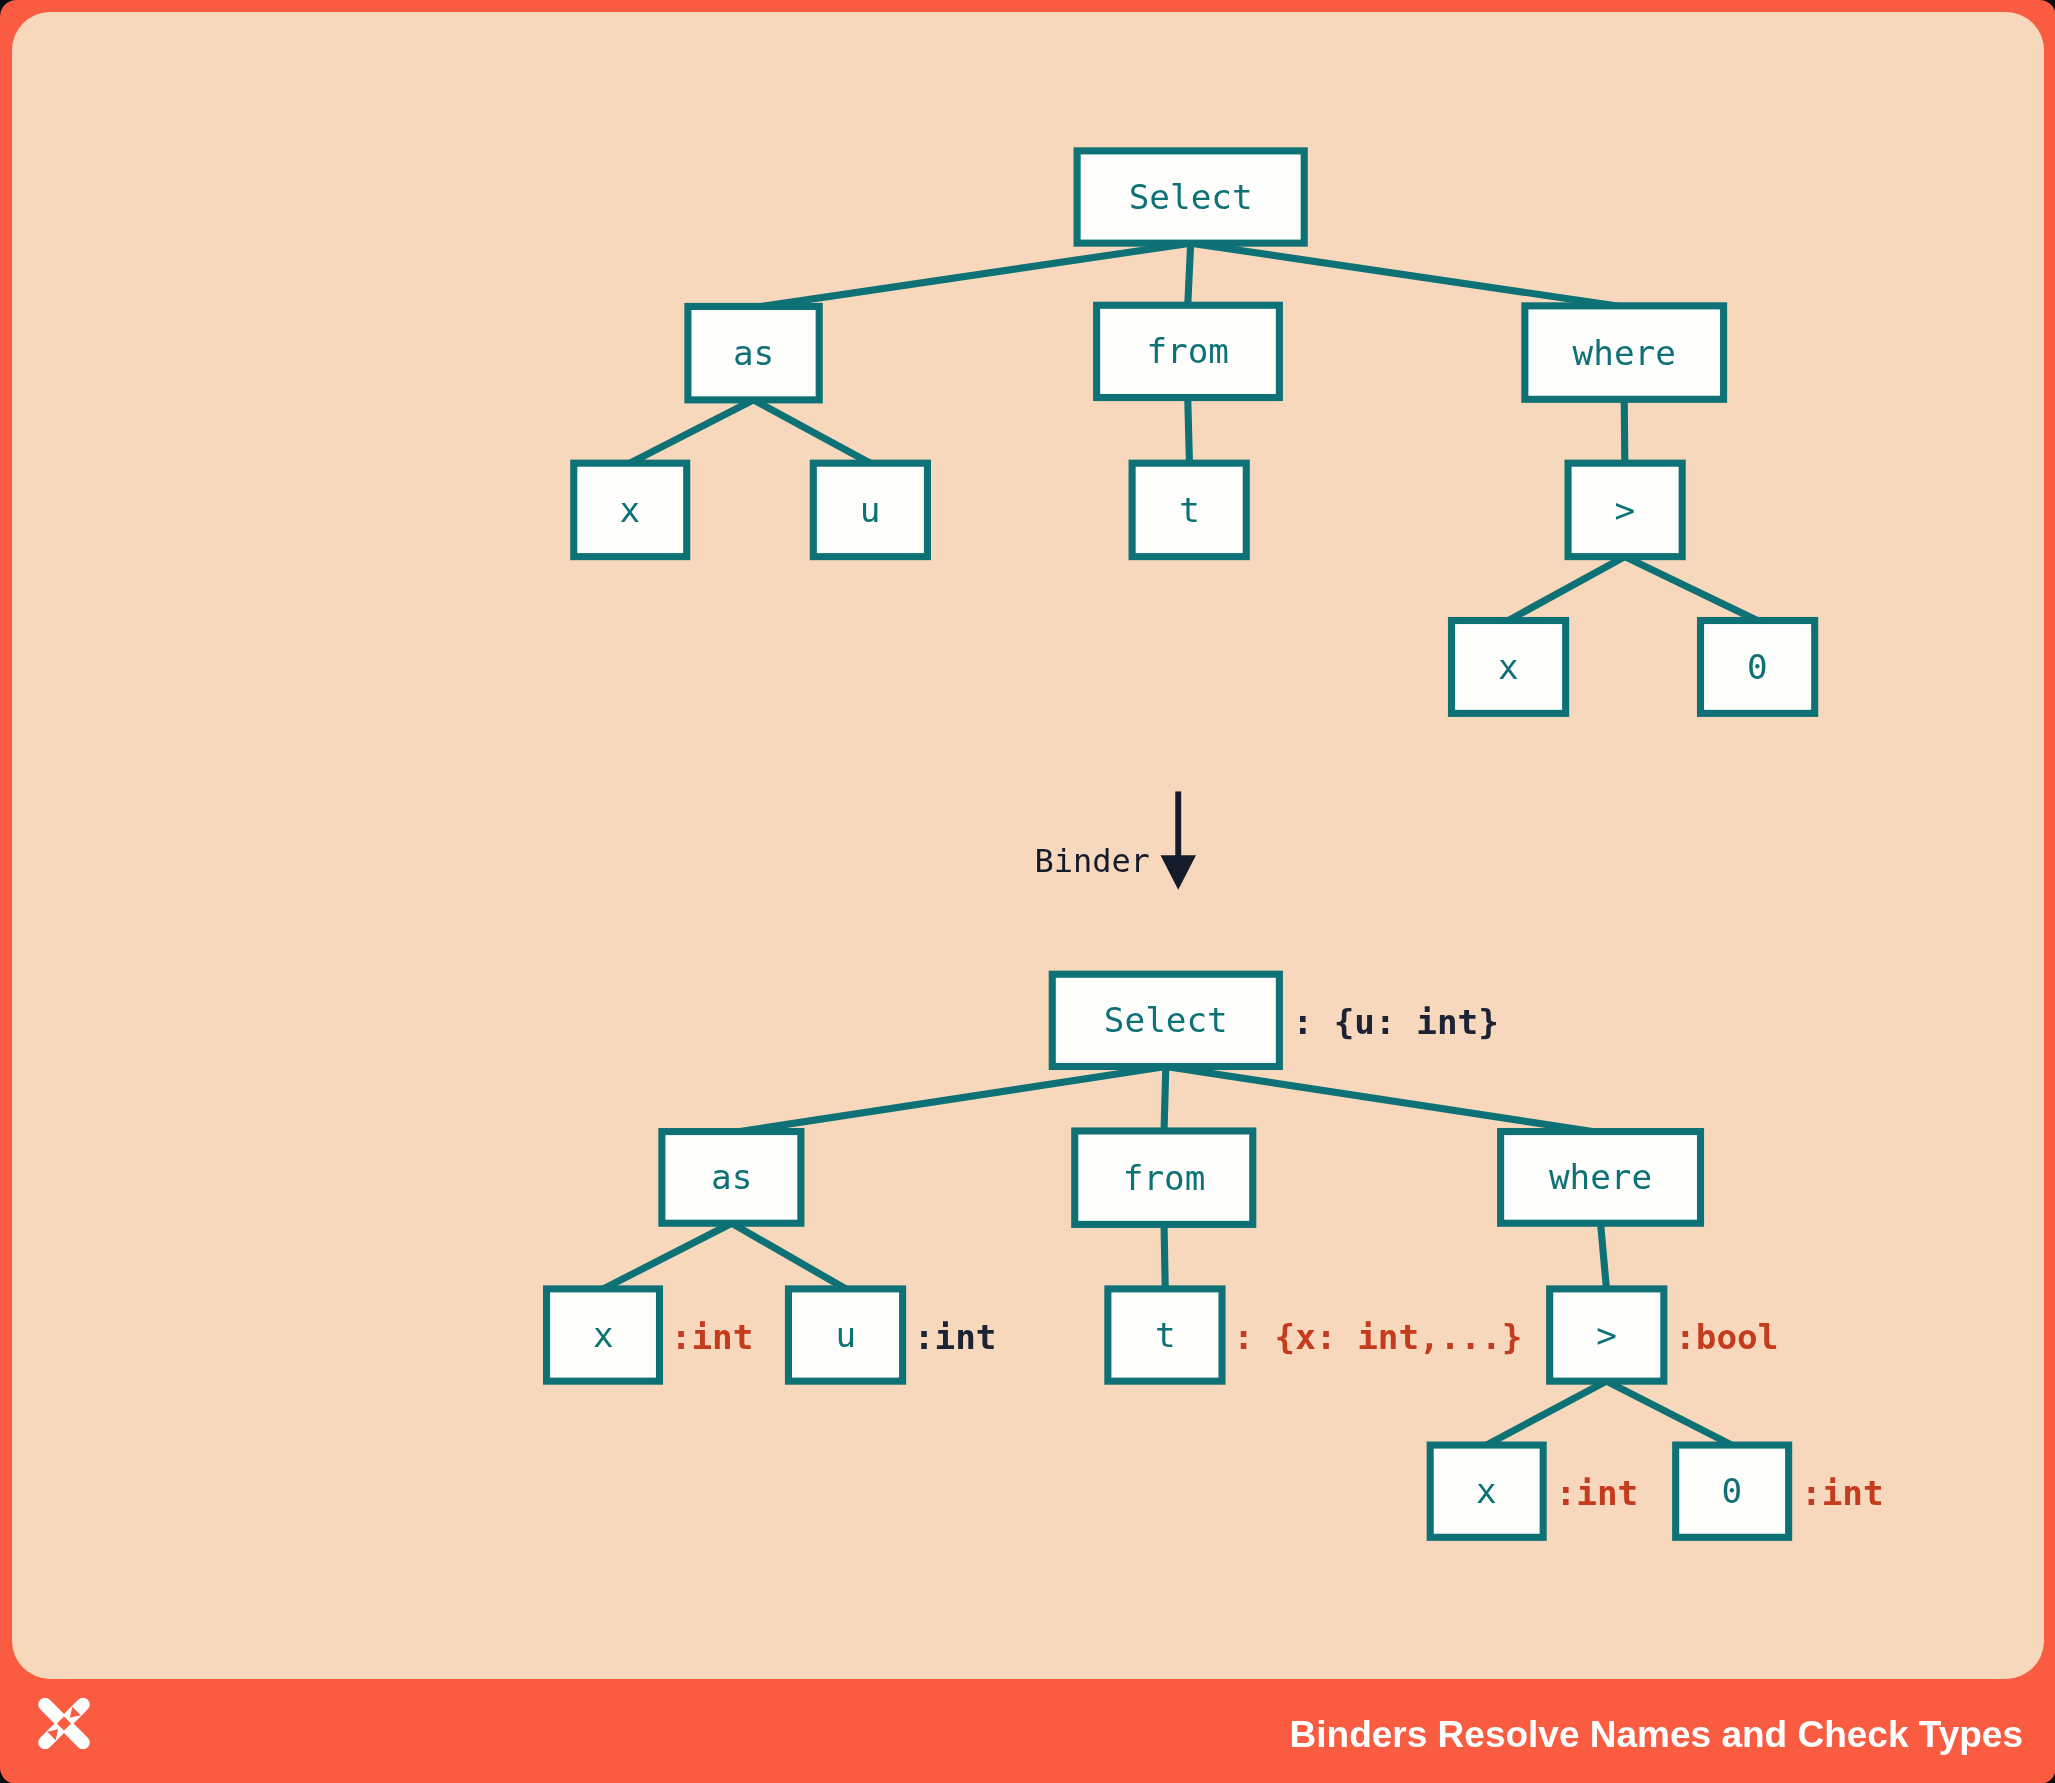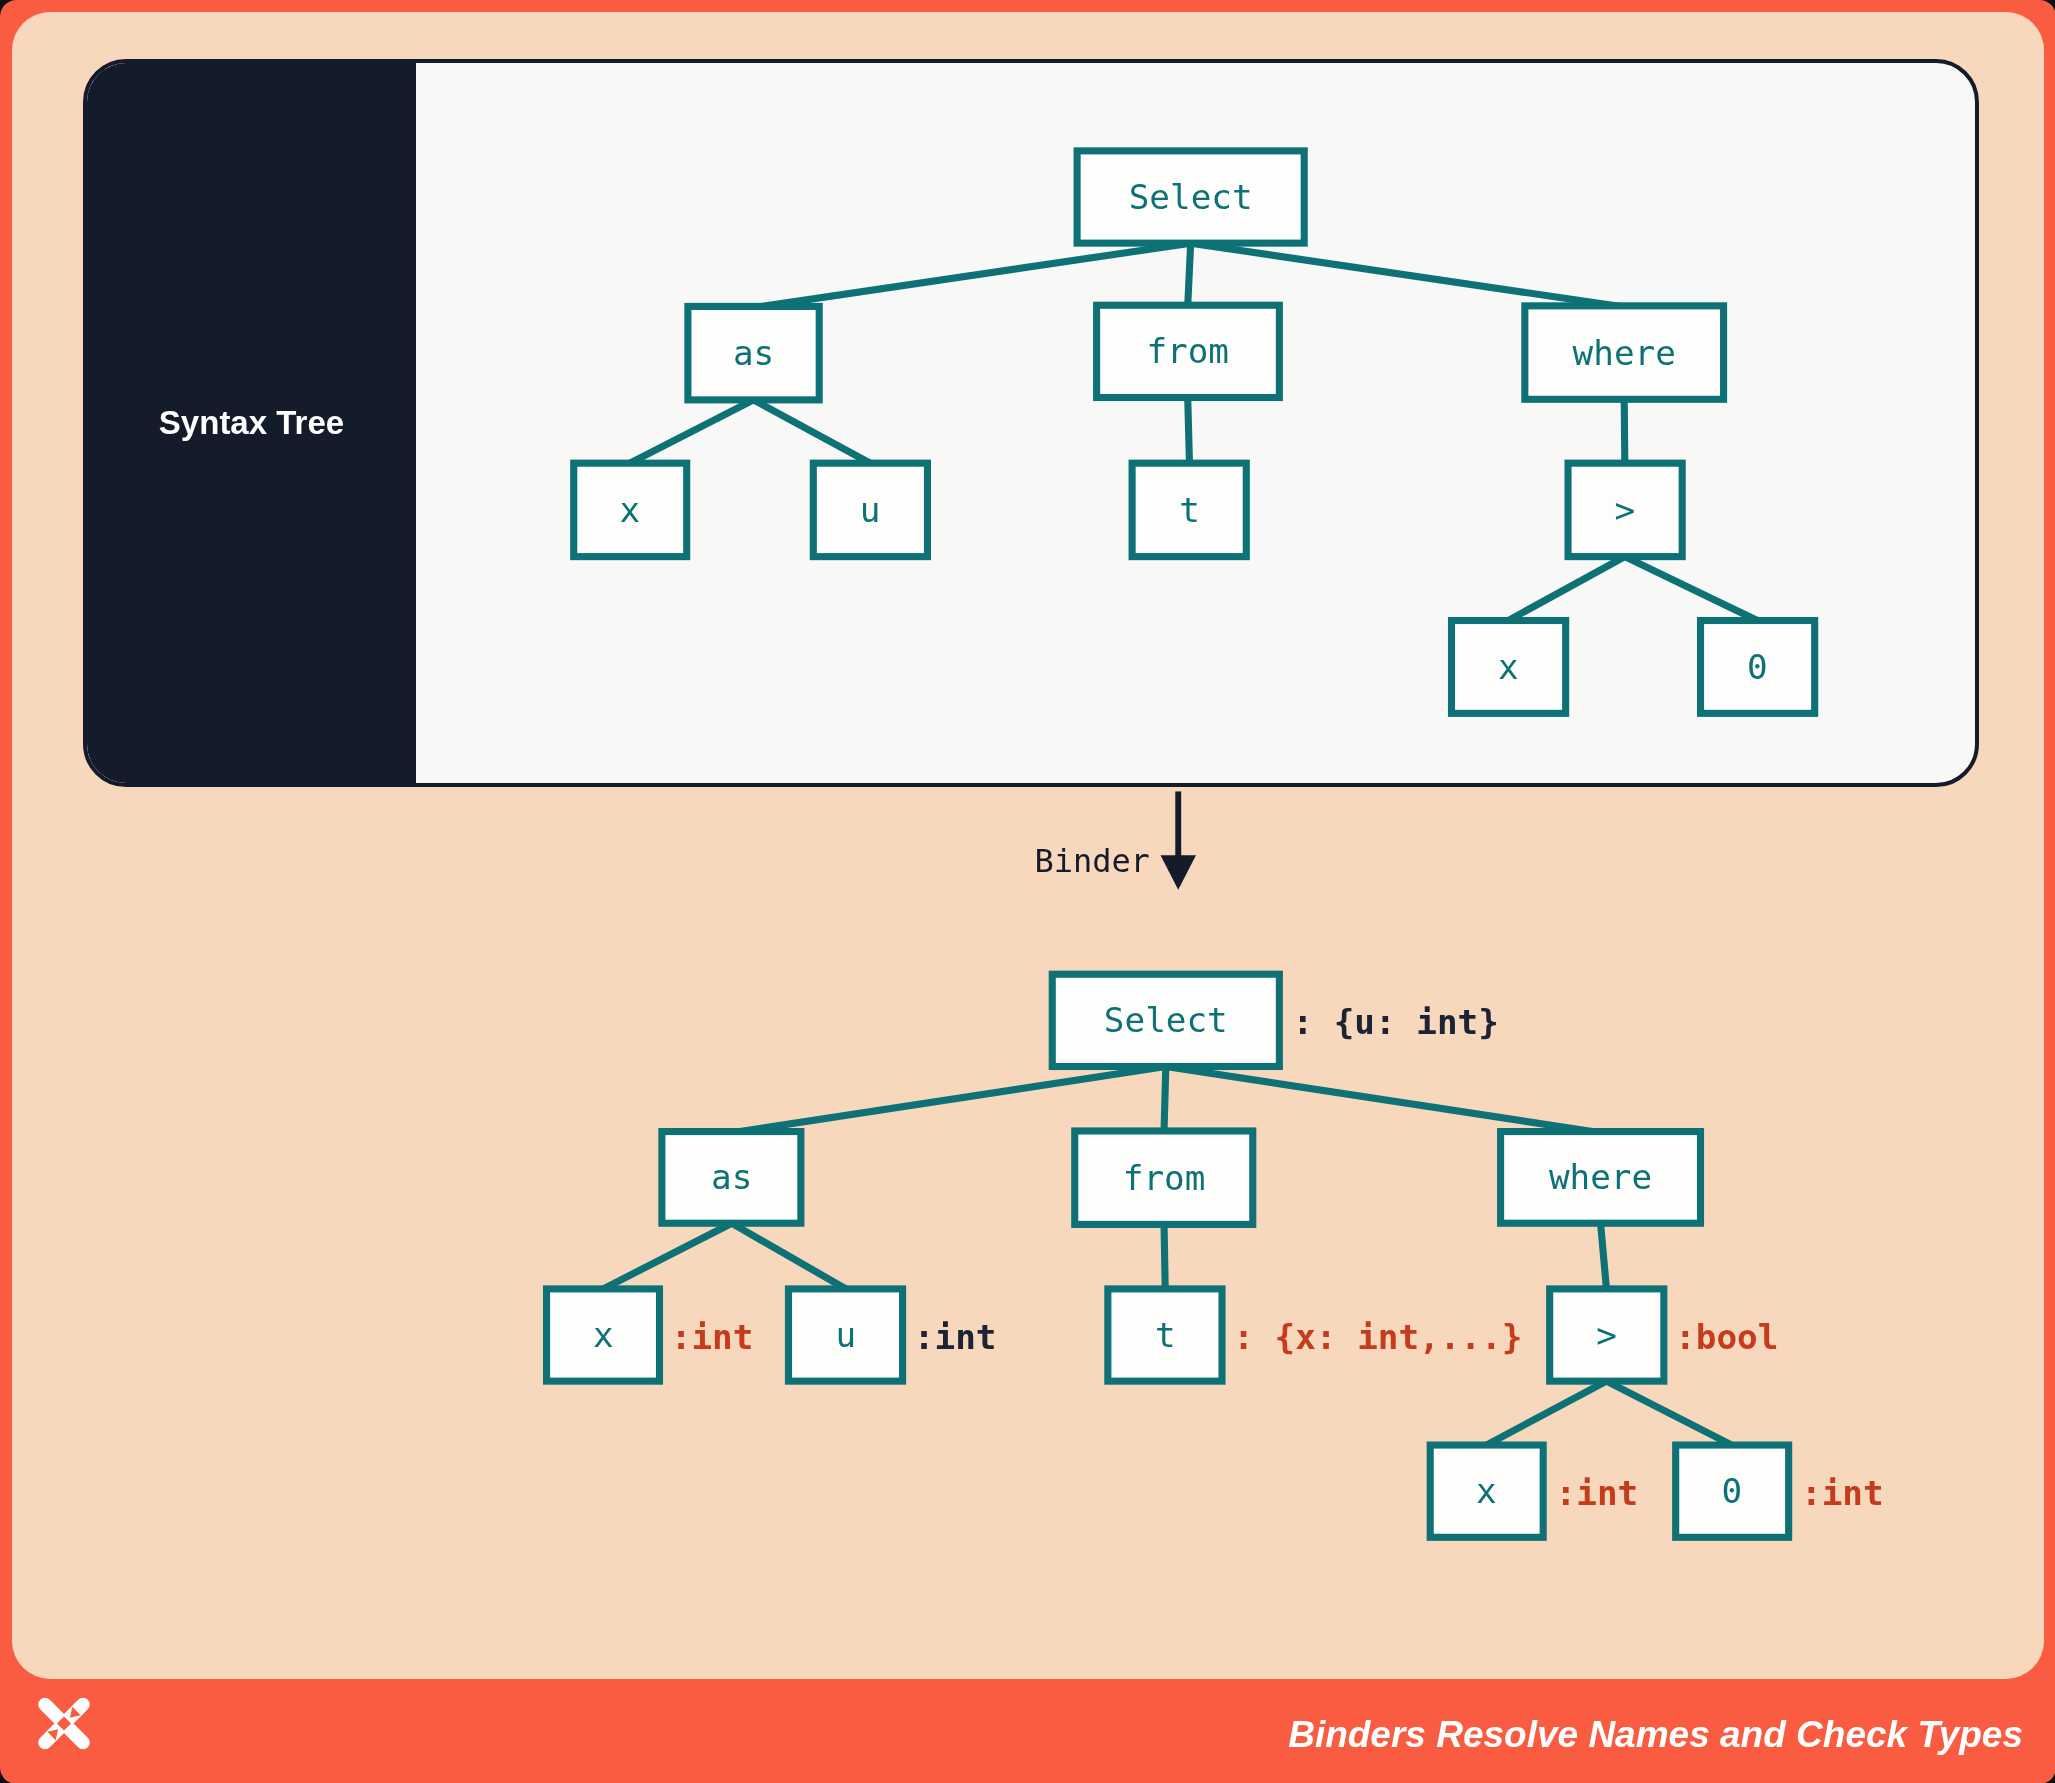--- a/index.html
+++ b/index.html
@@ -36,36 +36,30 @@
   .ann-dark{fill:#1b2334;}
   .binder-line{stroke:#141b2b;stroke-width:10px;}
   .binder-head{fill:#141b2b;}
   .binder-label{
     fill:#141b2b;font-family:"DejaVu Sans Mono",monospace;font-size:54px;text-anchor:end;
   }
   .footer-title{
     position:absolute;right:33px;top:1716px;
     color:#ffffff;font-size:37px;font-weight:bold;line-height:1;
     letter-spacing:0px;
-    font-style:italic;
   }
   .logo{position:absolute;left:34px;top:1694px;width:60px;height:59px;}
 </style>
 </head>
 <body>
 
 <div class="canvas">
 
   <div class="peach"></div>
 
-  <div class="panel panel-top">
-    <div class="sidebar">
-      <span>Syntax Tree</span>
-    </div>
-  </div>
 
 
   <svg class="diagram" width="2056" height="1784" viewBox="0 0 3476 3016">
 
     <g>
 
       <line class="edge" x1="2013" y1="411" x2="1274" y2="520"></line>
       <line class="edge" x1="2013" y1="411" x2="2008" y2="518"></line>
       <line class="edge" x1="2013" y1="411" x2="2746" y2="519"></line>
       <line class="edge" x1="1274" y1="676" x2="1065" y2="783"></line>

